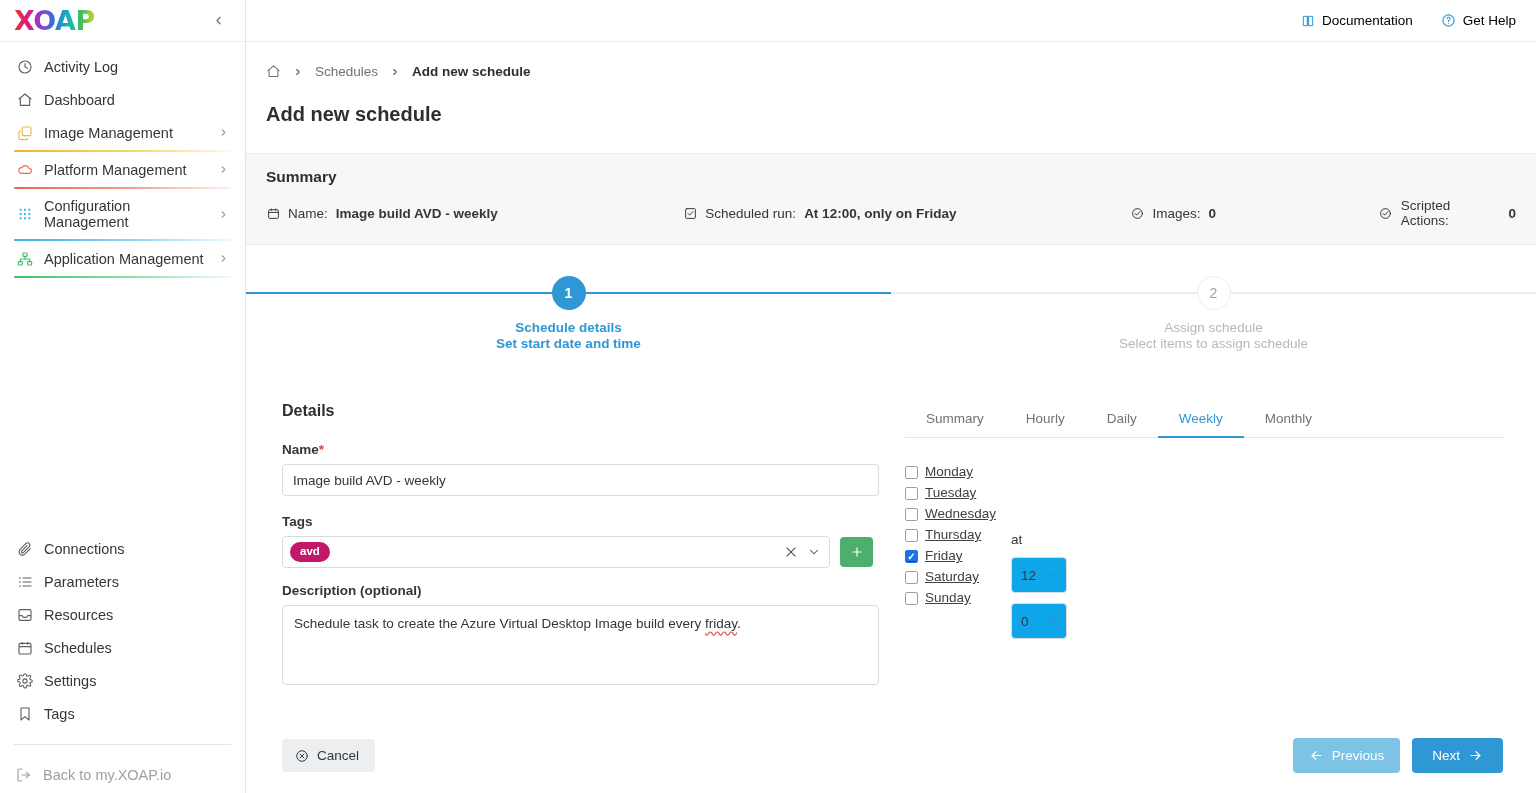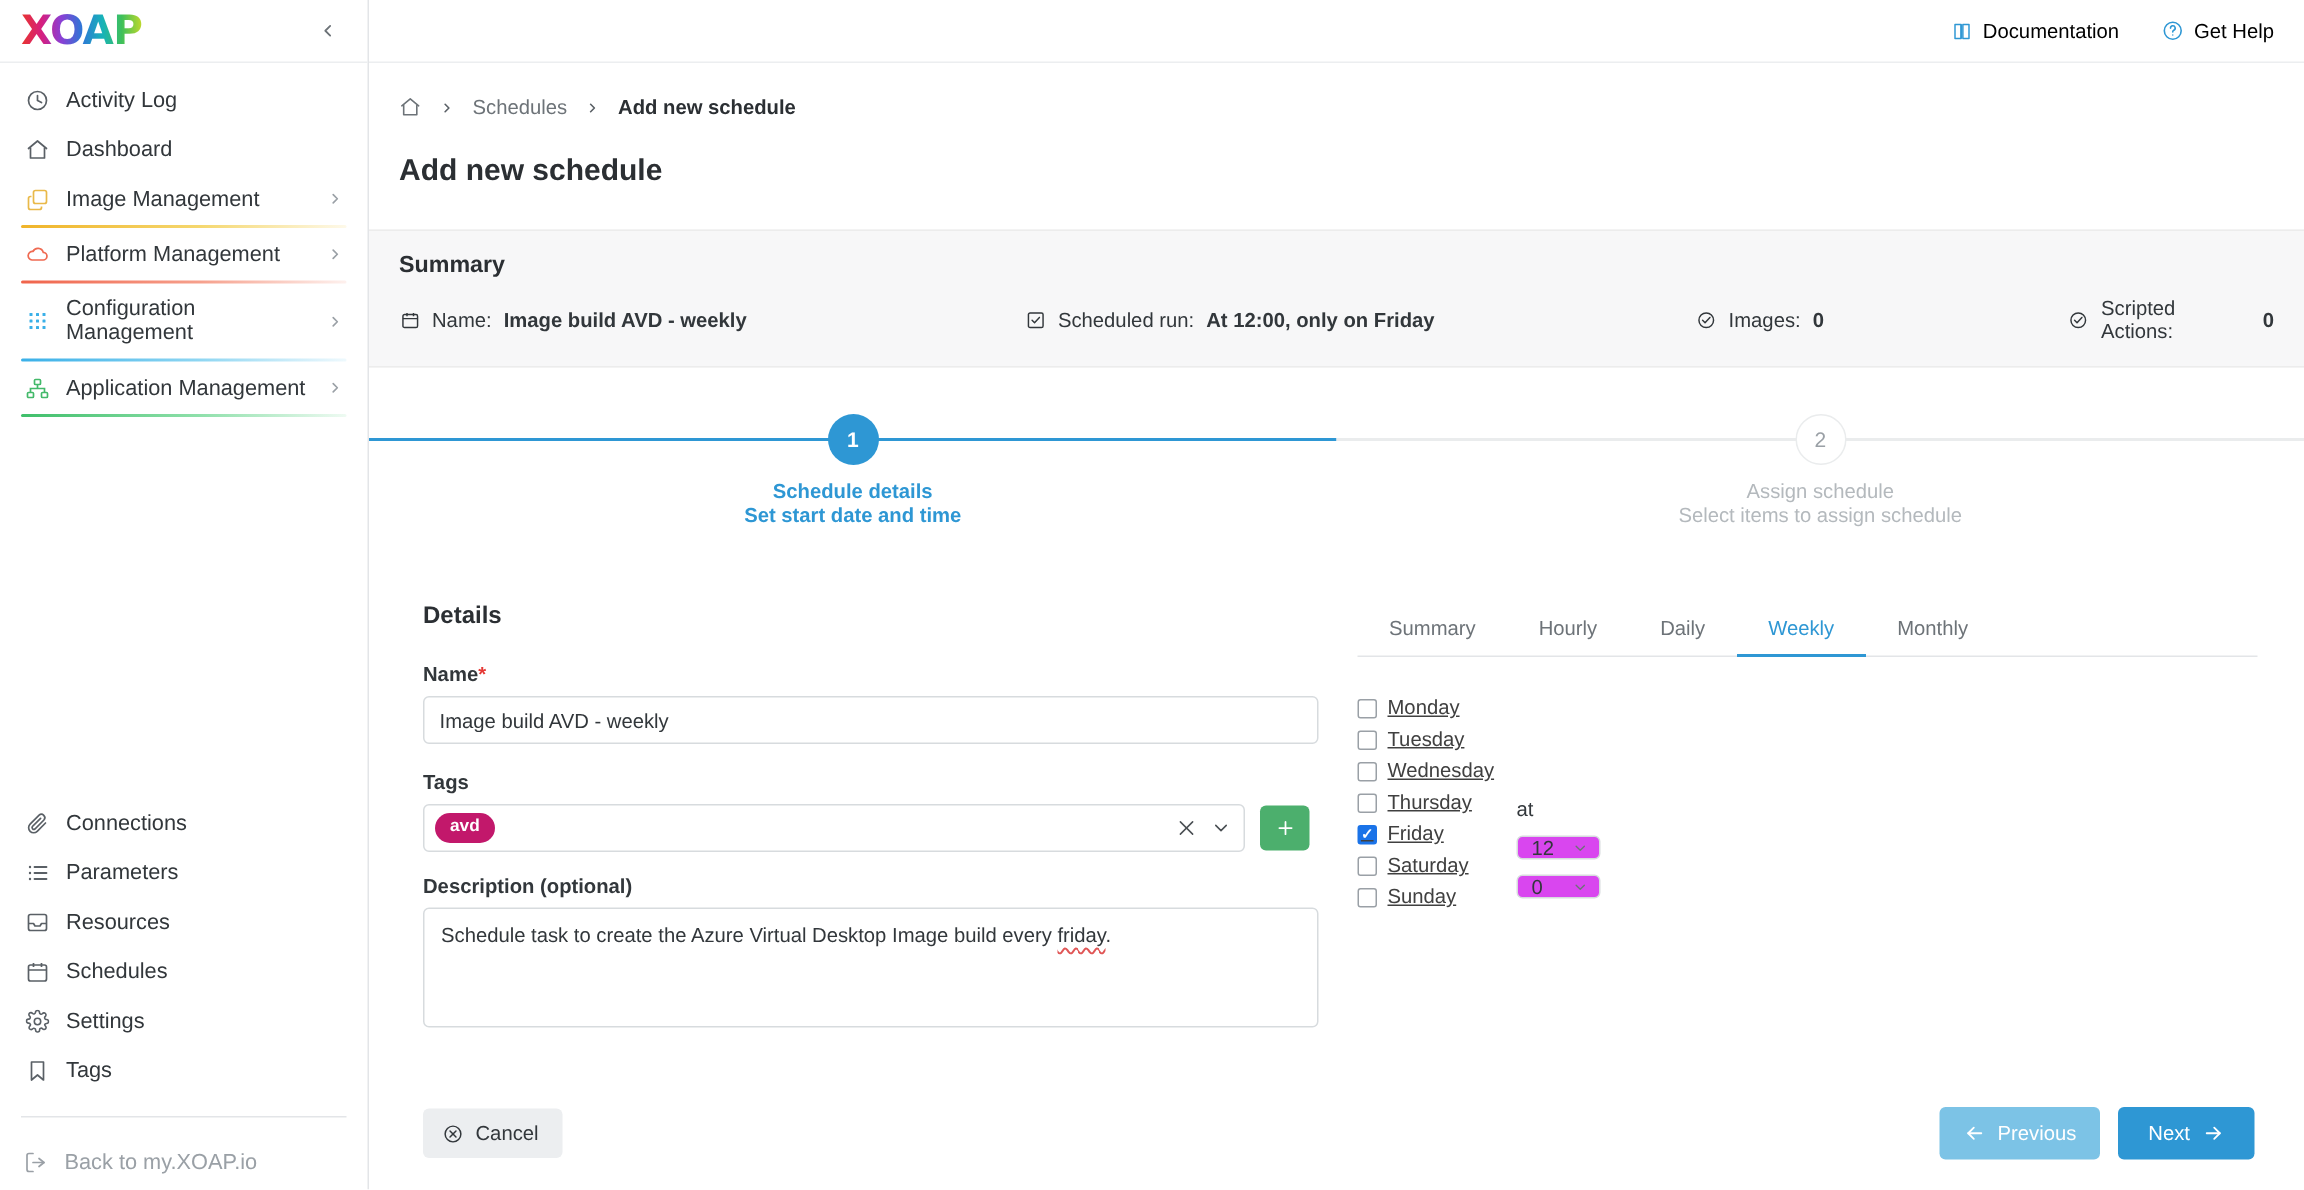--- a/index.html
+++ b/index.html
@@ -140,23 +140,23 @@
 
   .weekrow { display:flex; align-items: flex-start; }
   .days { display:flex; flex-direction:column; gap: 6px; width: 100px; }
   .day { display:flex; align-items:flex-end; gap: 7px; font-size: 13.5px; color:#404040; cursor:pointer; white-space:nowrap;text-decoration:underline; }
   .cb { width: 13px; height: 13px; border:1px solid #9aa0a6; border-radius:2px; background:#fff;
      display:inline-flex; align-items:center; justify-content:center; flex-shrink:0; }
   .cb.checked { background:#1a73e8; border-color:#1a73e8; }
   .cb.checked:after { content:"✓"; color:#fff; font-size: 10px; line-height:1; font-weight:700; }
   .timerow { display:flex; align-items:flex-start; gap: 10px; margin-top: 68px; margin-left: 6px; flex-direction: column; }
   .at { font-size: 13.5px; color:#32373b; }
-  .sel { width: 56px; height: 16px; border:1px solid #d7dbde; border-radius:4px;
+  .sel { width: 56px; height: 36px; border:1px solid #d7dbde; border-radius:4px;
      display:flex; align-items:center; justify-content:space-between; padding: 0 7px 0 9px;
-     font-size: 13.5px; color:#32373b; background:#d946ef; cursor:pointer; }
+     font-size: 13.5px; color:#32373b; background:#0ea5e9; cursor:pointer; }
   .sel .cv { color:#6d7378; font-size: 11px; }
 
   
   .footer { margin-top: auto; display:flex; align-items:center; padding: 0 33px 20px 36px; }
   .btn { display:inline-flex; align-items:center; gap: 8px; border-radius: 4px;
      font-size: 13.5px; cursor:pointer; border:none; font-family:"Liberation Sans", sans-serif; }
   .btn-cancel { background:#eceef0; color:#32373b; padding: 9px 16px 9px 13px; }
   .btn-prev { background:#7cc3e6; color:#fff; padding: 10px 16px; margin-left:auto; }
   .btn-next { background:#2e97d4; color:#fff; padding: 10px 20px; margin-left: 12px; }
   svg { display:block; }

